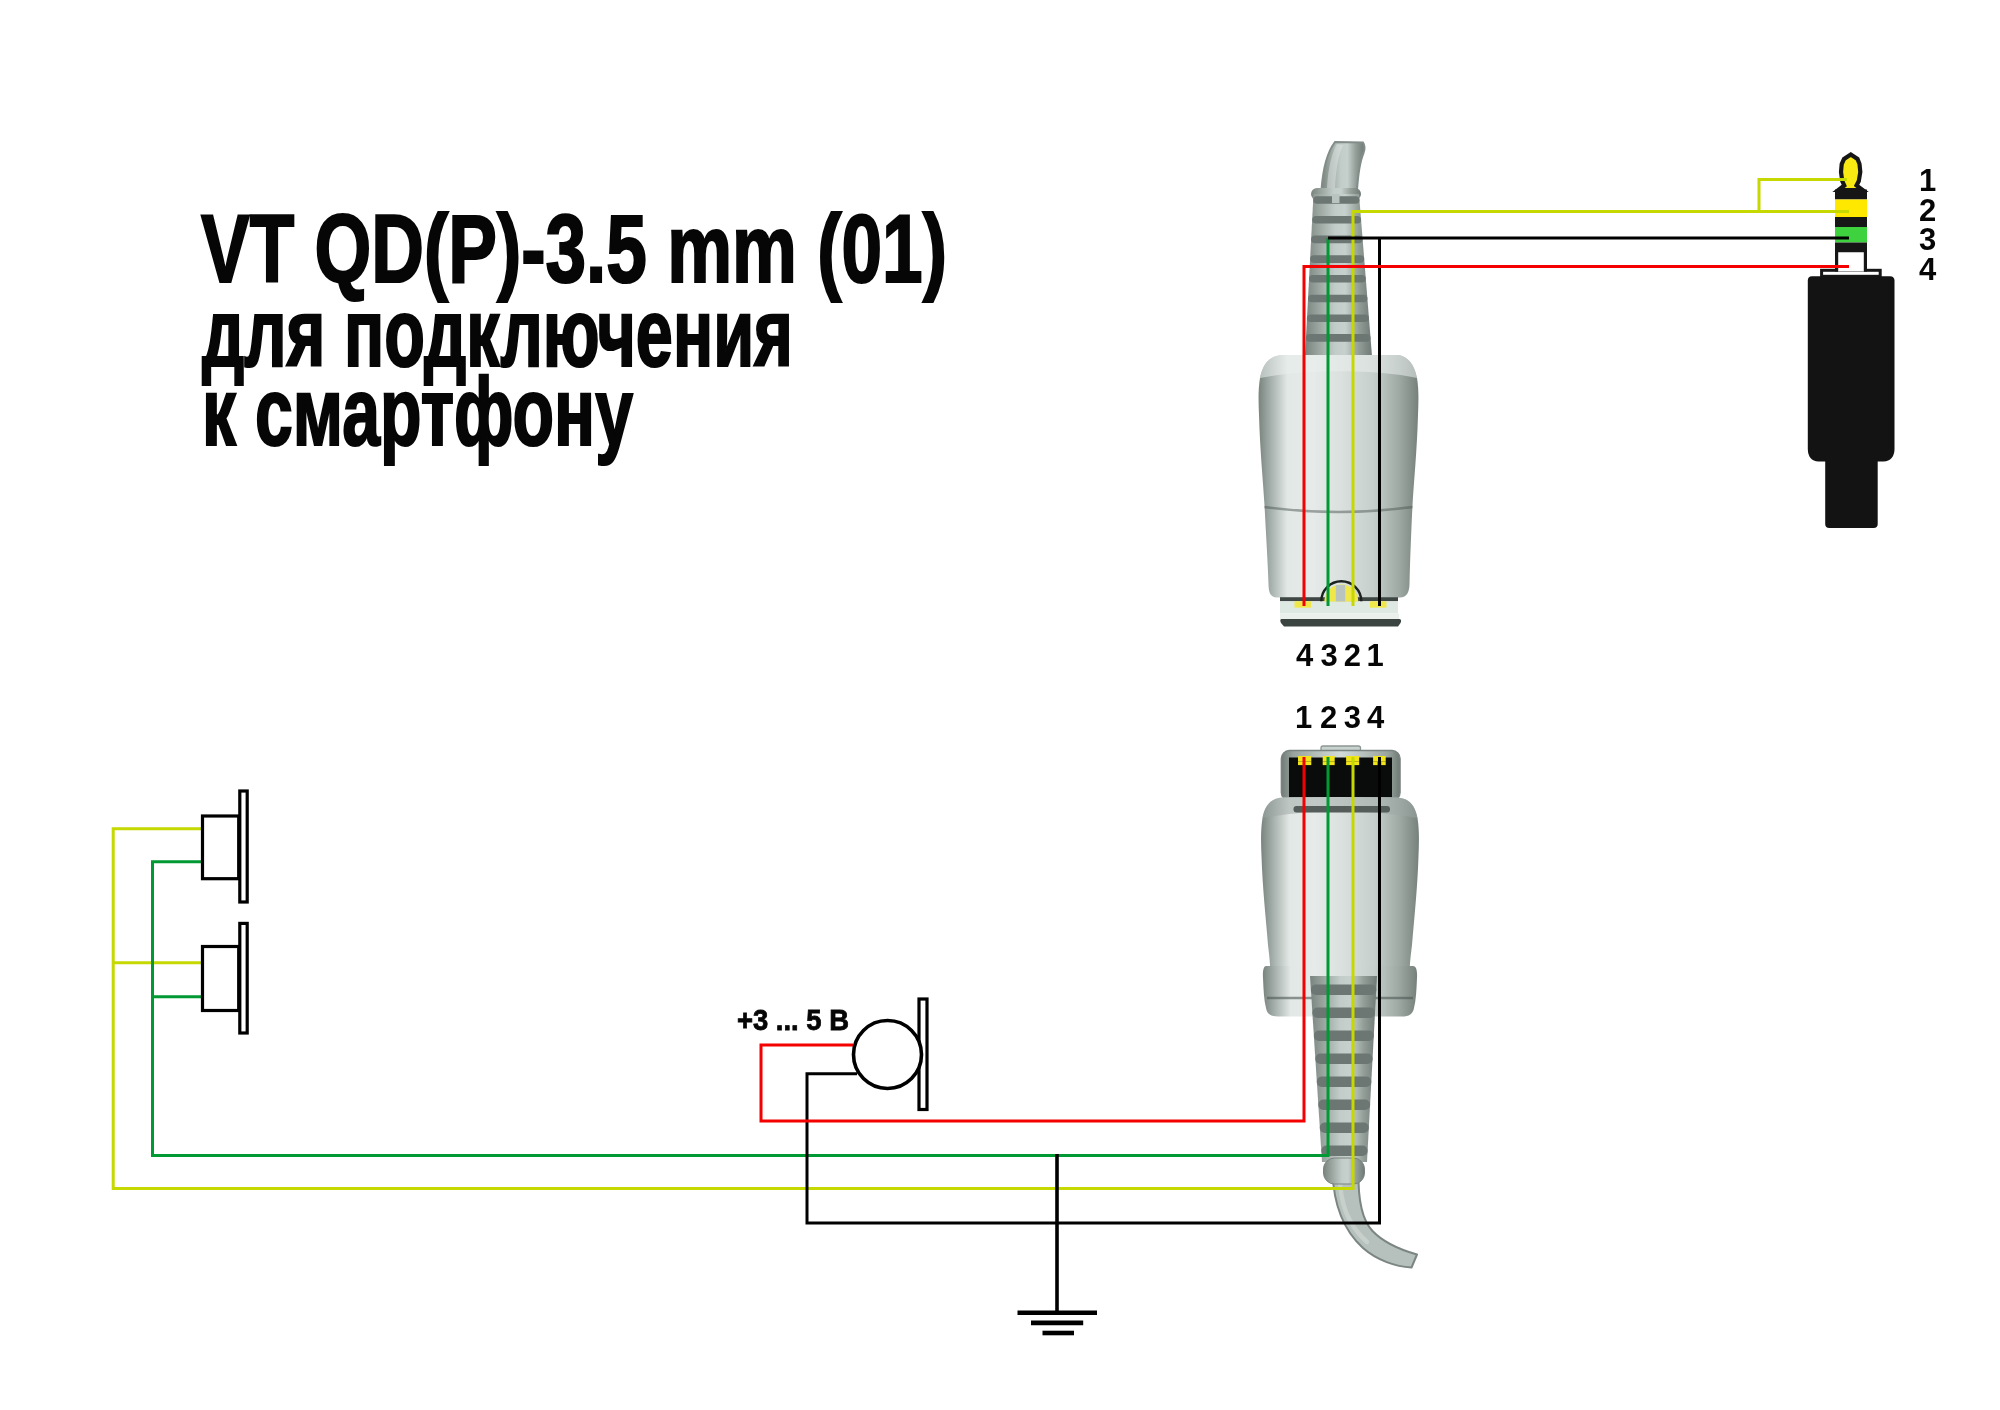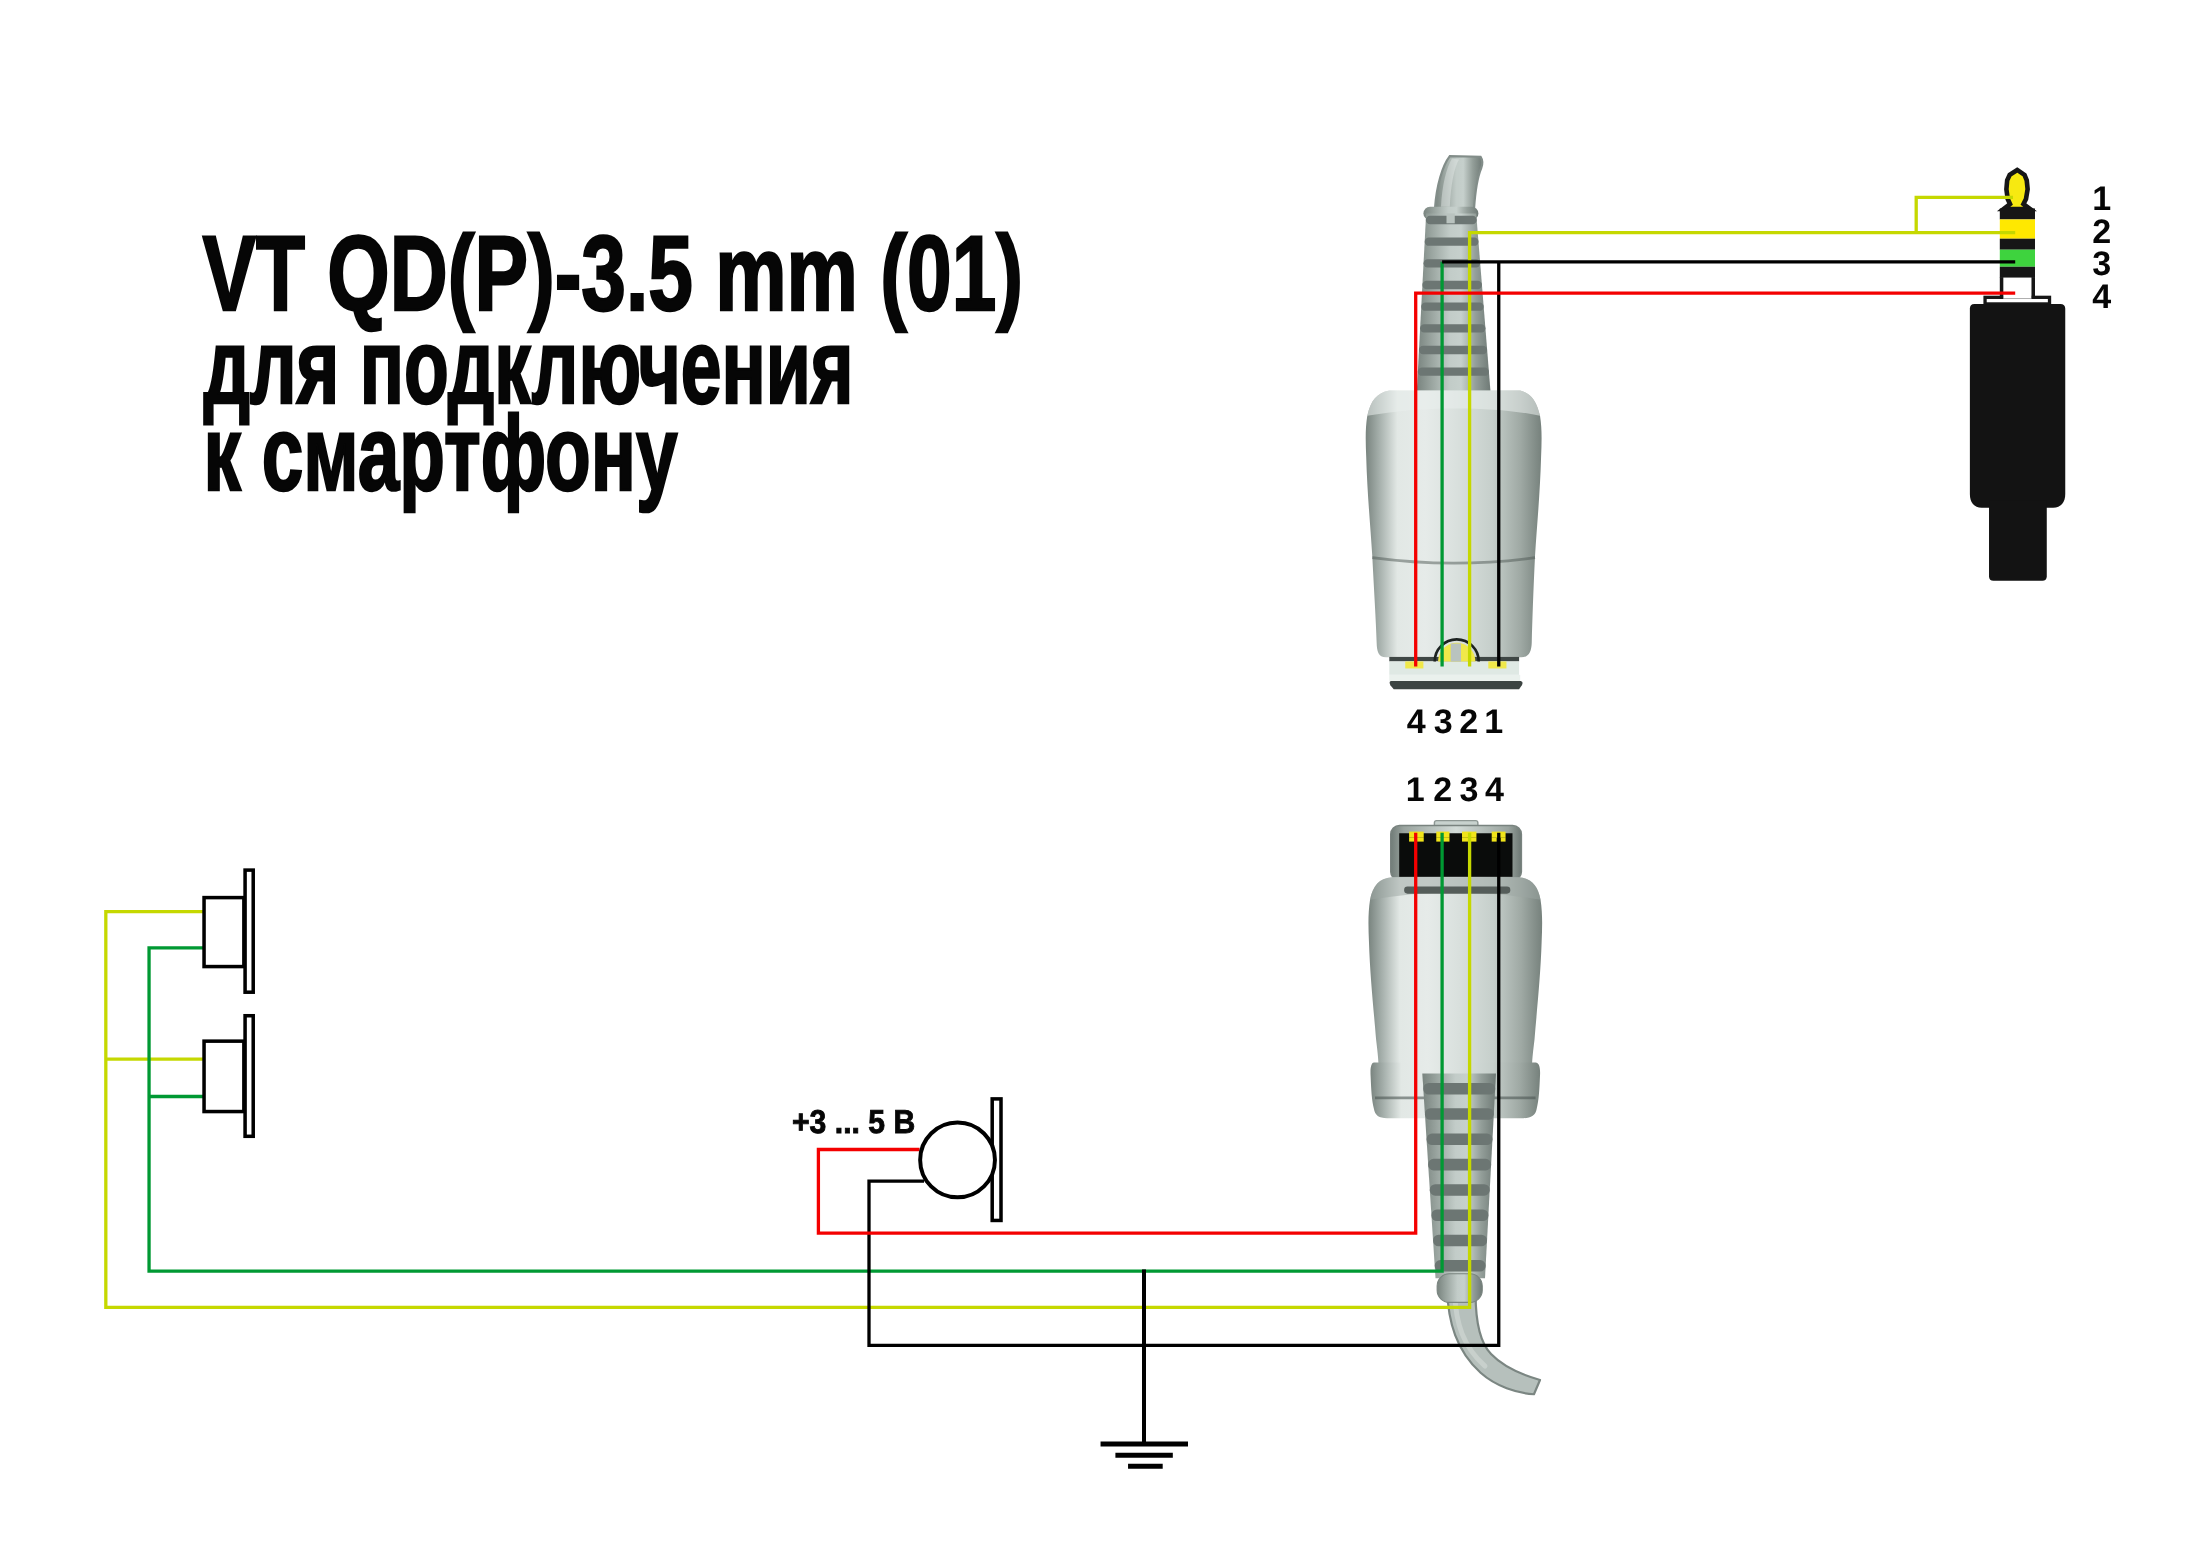--- a/index.html
+++ b/index.html
@@ -1,16 +1,16 @@
 <!DOCTYPE html>
 <html><head>
 <meta charset="utf-8">
 <style>
   html,body{margin:0;padding:0;background:#ffffff;}
-  .page{position:relative;width:1932px;height:1410px;background:#fff;overflow:hidden;}
+  .page{position:relative;width:1932px;height:1410px;background:#fff;overflow:hidden;padding-left:17px;}
   text{font-family:"Liberation Sans",sans-serif;font-weight:bold;fill:#060606;}
 </style>
 </head>
 <body>
 <div class="page">
 <svg width="2000" height="1410" viewBox="0 0 2000 1410">
 <defs>
   <linearGradient id="gBody" x1="0" y1="0" x2="1" y2="0">
     <stop offset="0" stop-color="#79847f"></stop>
     <stop offset="0.08" stop-color="#a7b1ad"></stop>

